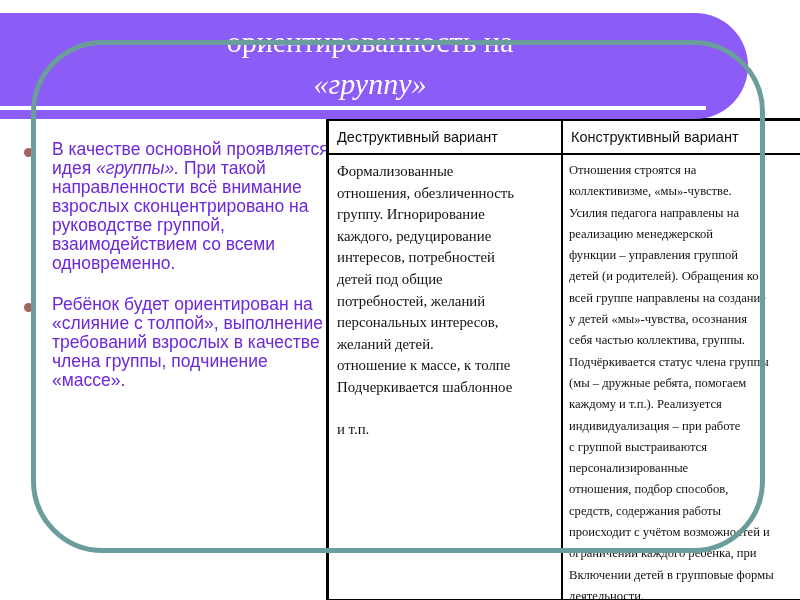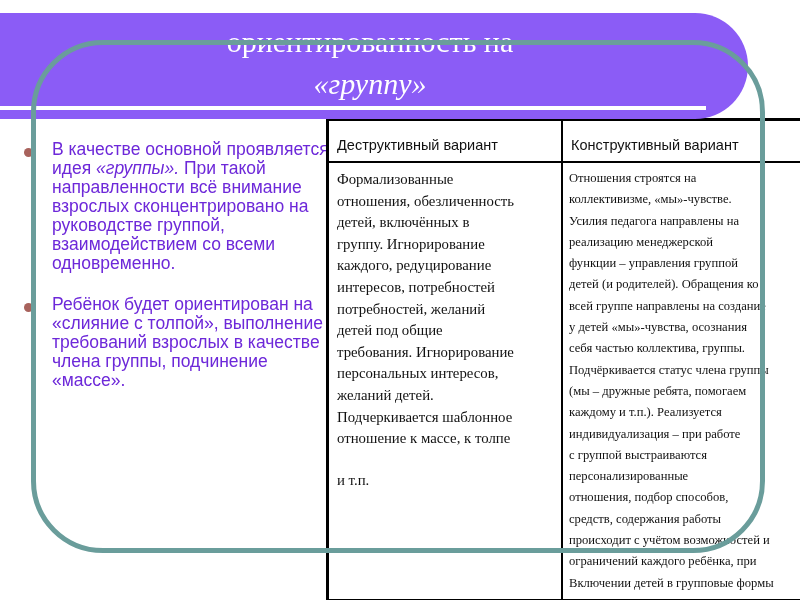--- a/index.html
+++ b/index.html
@@ -50,21 +50,21 @@
     border: 3px solid #000000; border-right: none;
     z-index: 2; background: #ffffff;
   }
   .col {
     position: absolute; top: 0; height: 100%;
   }
   .col.left { left: 0; width: 232px; border-right: 2px solid #000000; }
   .col.right { left: 234px; width: 256px; }
   .head {
     height: 32px; border-bottom: 2px solid #000000;
-    font-size: 14.5px; line-height: 32px; padding-left: 8px; color: #111111; margin-top: 8px;
+    font-size: 14.5px; line-height: 32px; padding-left: 8px; color: #111111;
   }
   .body-left {
     padding: 6px 8px 0 8px;
     font-family: "Liberation Serif", serif; font-size: 14.8px; line-height: 21.6px;
     color: #111111;
   }
   .body-left .tail { margin-top: 20px; display: block; }
   .body-right {
     padding: 5px 6px 0 6px;
     font-family: "Liberation Serif", serif; font-size: 12.6px; line-height: 21.3px;
@@ -95,31 +95,29 @@
     <span>Ребёнок будет ориентирован на «слияние с толпой», выполнение требований взрослых в качестве члена группы, подчинение «массе».</span>
   </div>
 </div>
 
 <div class="table">
   <div class="col left">
     <div class="head">Деструктивный вариант</div>
     <div class="body-left" id="dest-body">
         <div>Формализованные</div>
         <div>отношения, обезличенность</div>
-        <div>детей, включённых в</div>
         <div>группу. Игнорирование</div>
         <div>каждого, редуцирование</div>
         <div>интересов, потребностей</div>
+        <div>детей под общие</div>
         <div>потребностей, желаний</div>
-        <div>детей под общие</div>
-        <div>требования. Игнорирование</div>
         <div>персональных интересов,</div>
         <div>желаний детей.</div>
+        <div>отношение к массе, к толпе</div>
         <div>Подчеркивается шаблонное</div>
-        <div>отношение к массе, к толпе</div>
         <div class="tail">и т.п.</div>
       </div>
   </div>
   <div class="col right">
     <div class="head">Конструктивный вариант</div>
     <div class="body-right" id="cons-body">
         <div>Отношения строятся на</div>
         <div>коллективизме, «мы»-чувстве.</div>
         <div>Усилия педагога направлены на</div>
         <div>реализацию менеджерской</div>

